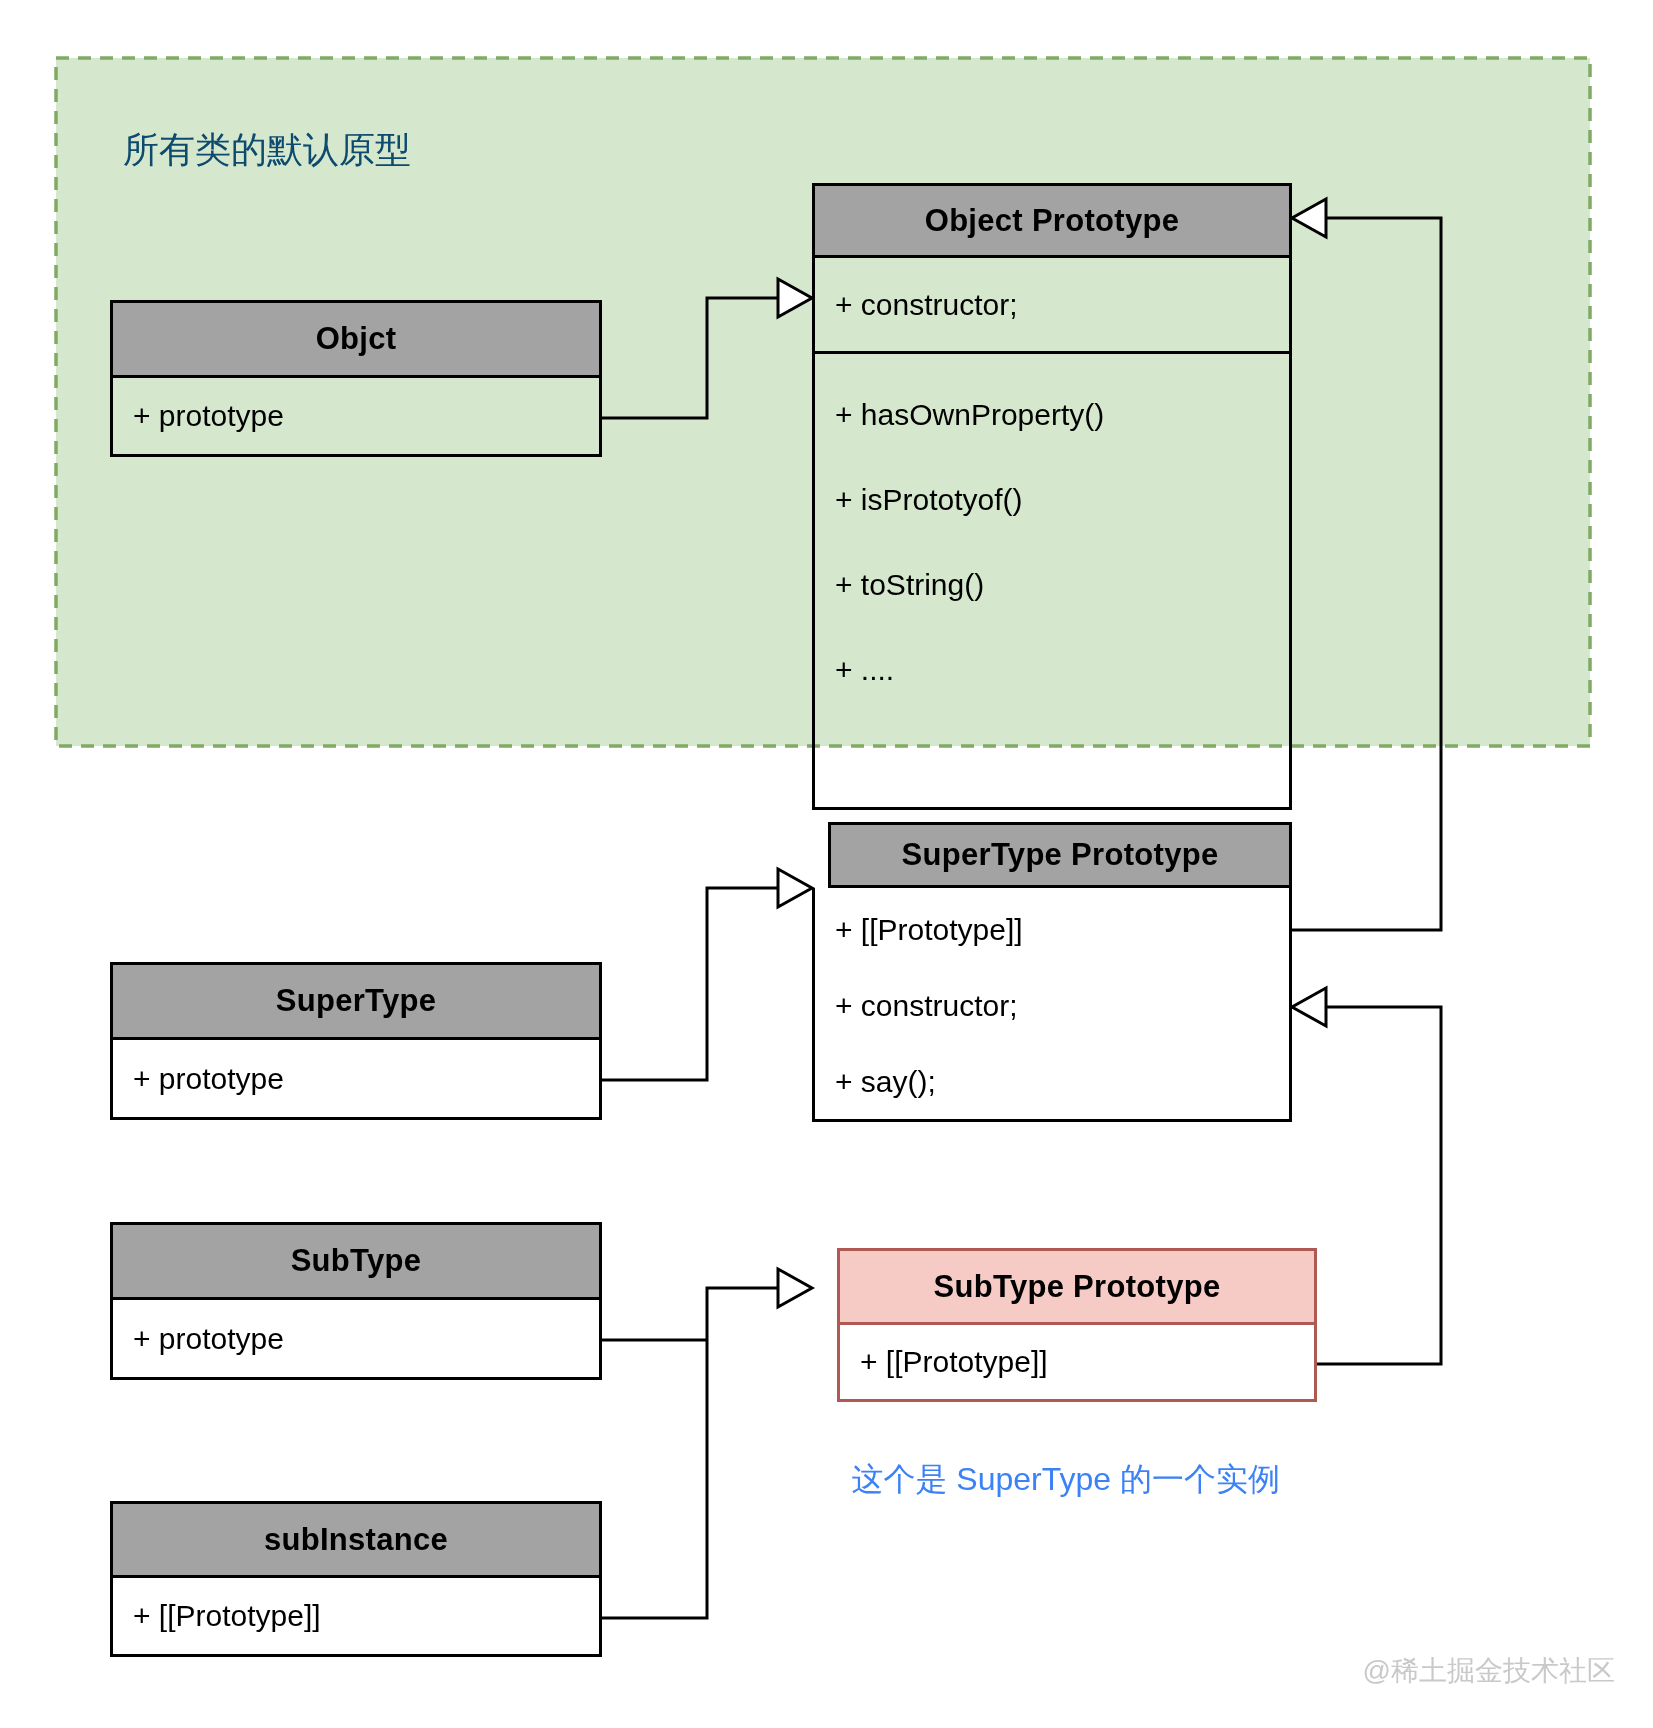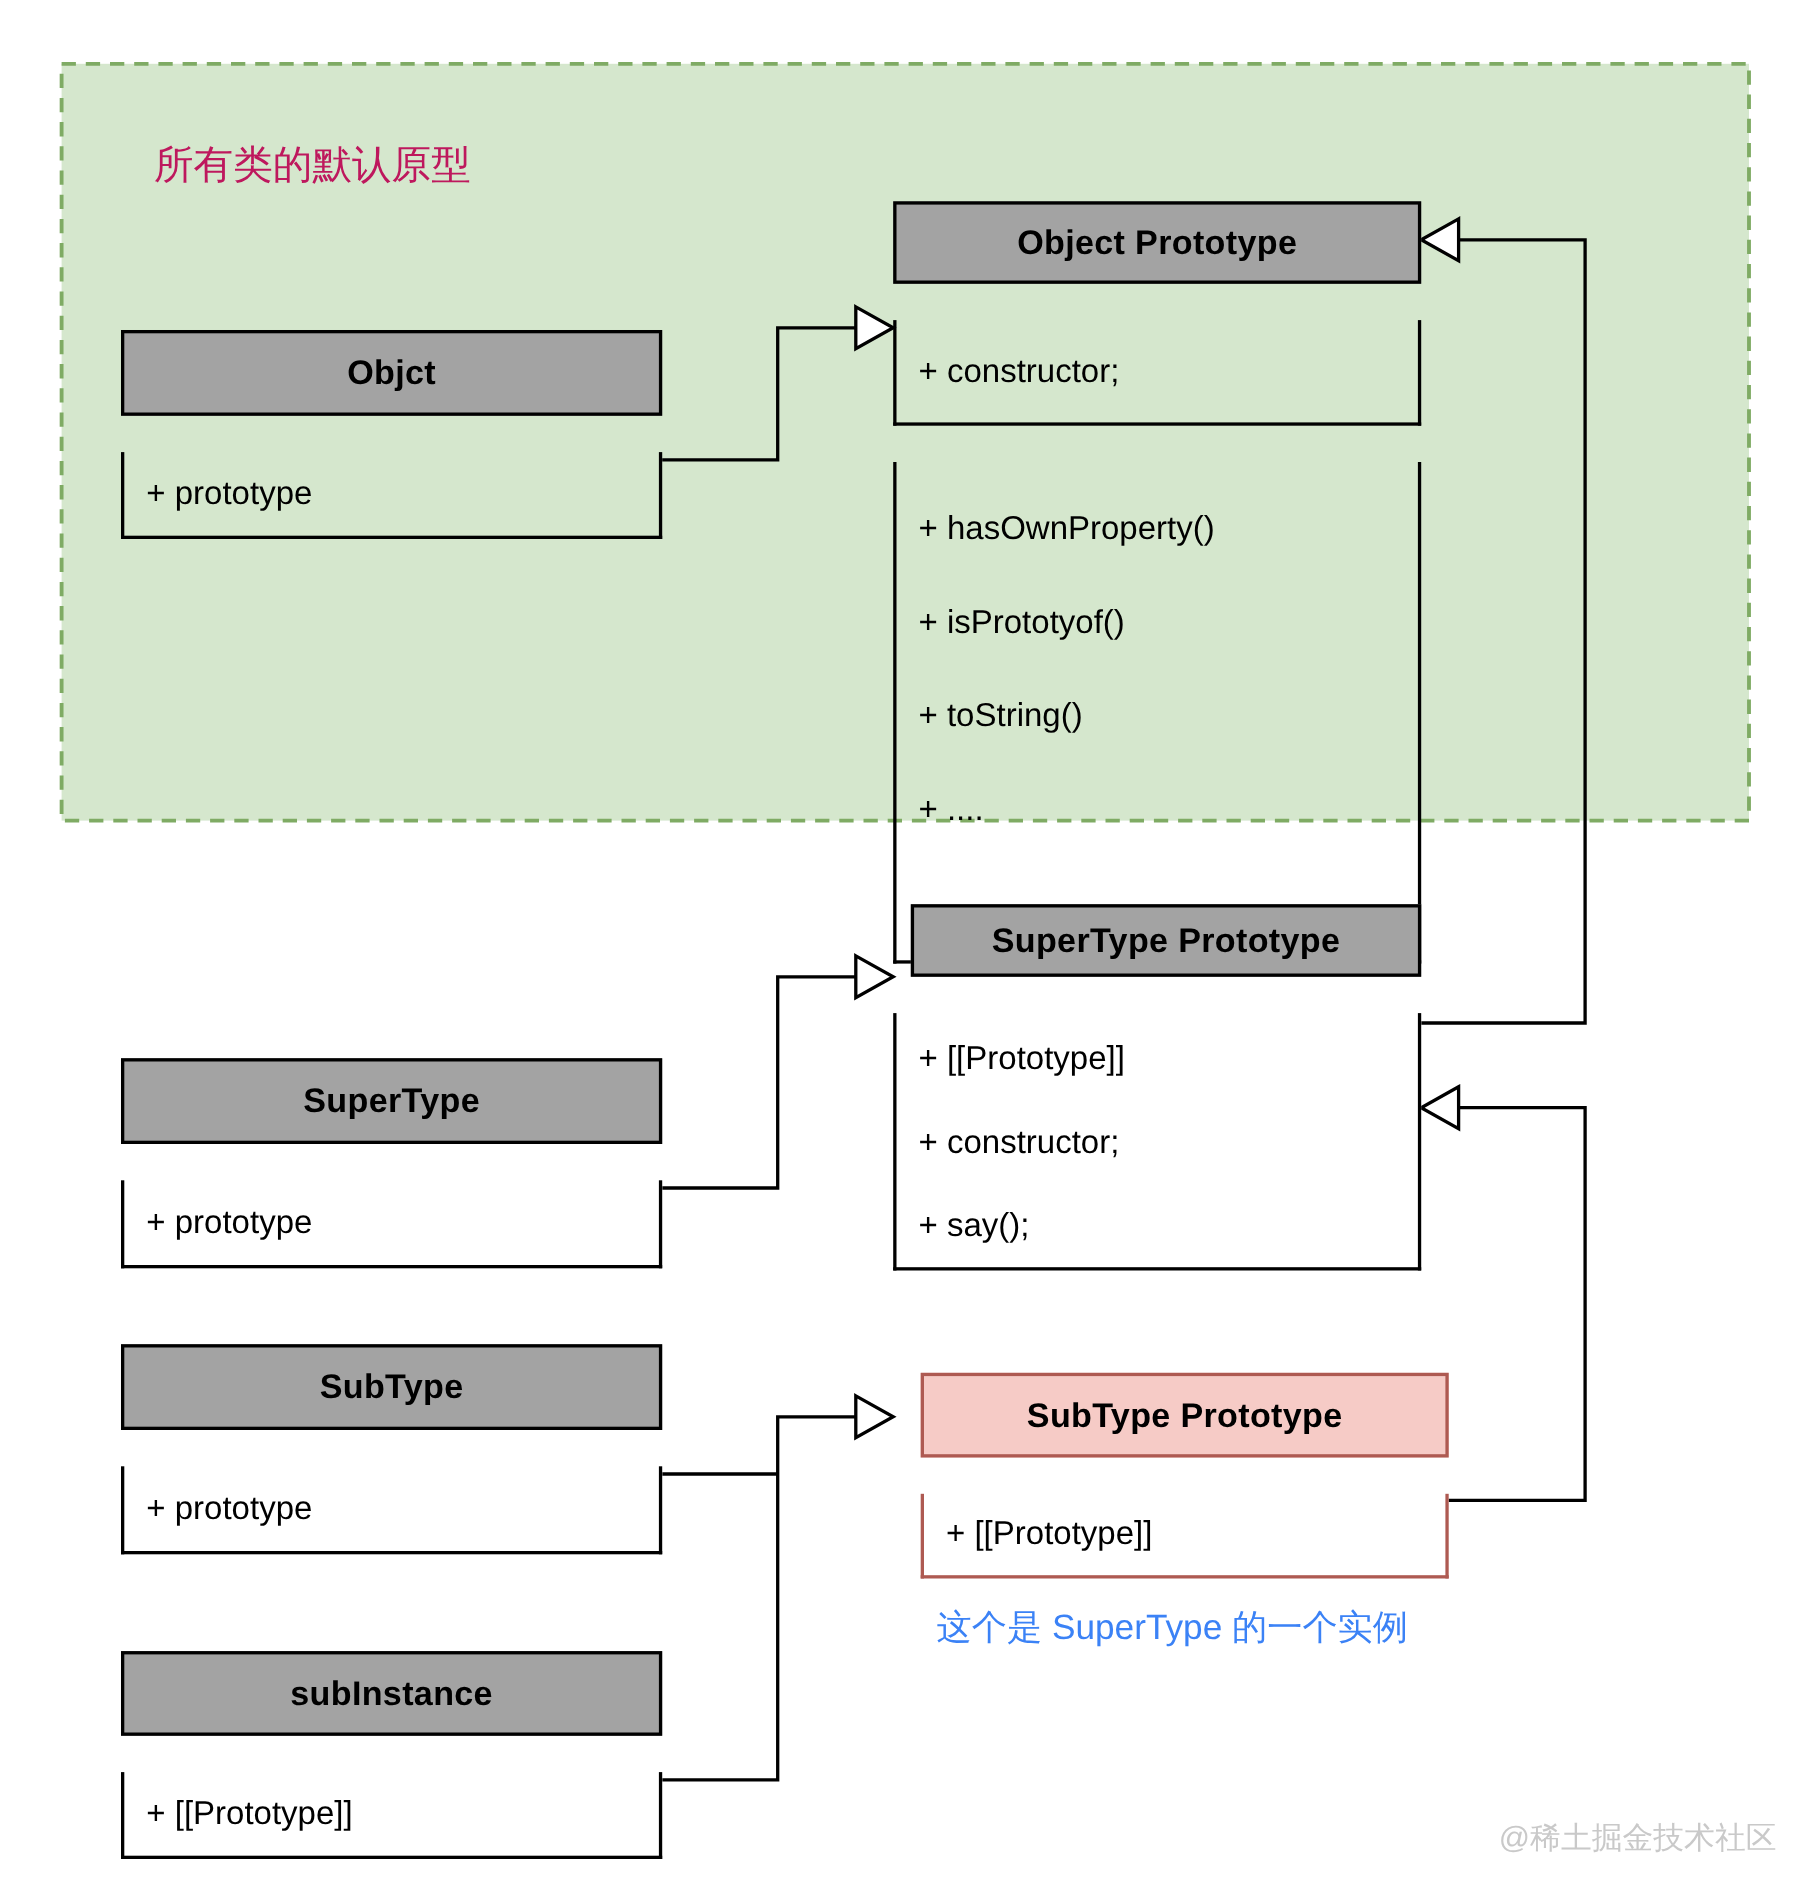--- a/index.html
+++ b/index.html
@@ -38,21 +38,20 @@
     color: #000000;
     letter-spacing: 0.3px;
   }
   .uml-comp {
     box-sizing: border-box;
     border: 3px solid #000000;
     border-top: none;
     background: #ffffff;
     font-size: 30px;
     color: #000000;
-    margin-top: 33px;
   }
   .uml-comp.transparent { background: transparent; }
   .uml-row-center {
     display: flex;
     align-items: center;
     padding-left: 20px;
   }
   .uml-line {
     display: flex;
     align-items: center;
@@ -65,23 +64,22 @@
   }
   .pink .uml-comp {
     border-color: #ae5a52;
     background: #ffffff;
   }
   .region-label {
     position: absolute;
     left: 123px;
     top: 126px;
     font-size: 36px;
-    color: #be185d;
+    color: #0c4a6e;
     z-index: 2;
-    margin-left: 17px;
   }
   .note-text {
     position: absolute;
     left: 680px;
     top: 1458px;
     width: 600px;
     text-align: right;
     font-size: 32px;
     color: #3b82f6;
     z-index: 2;

